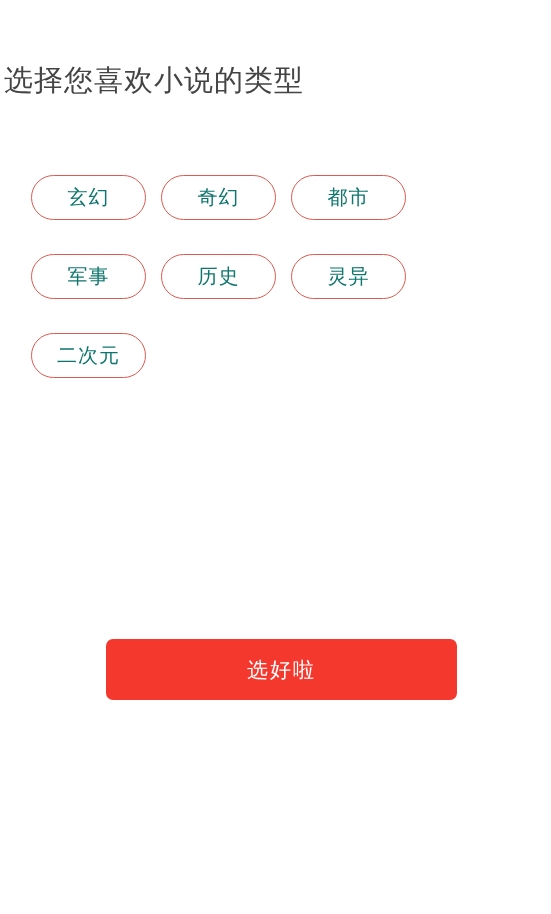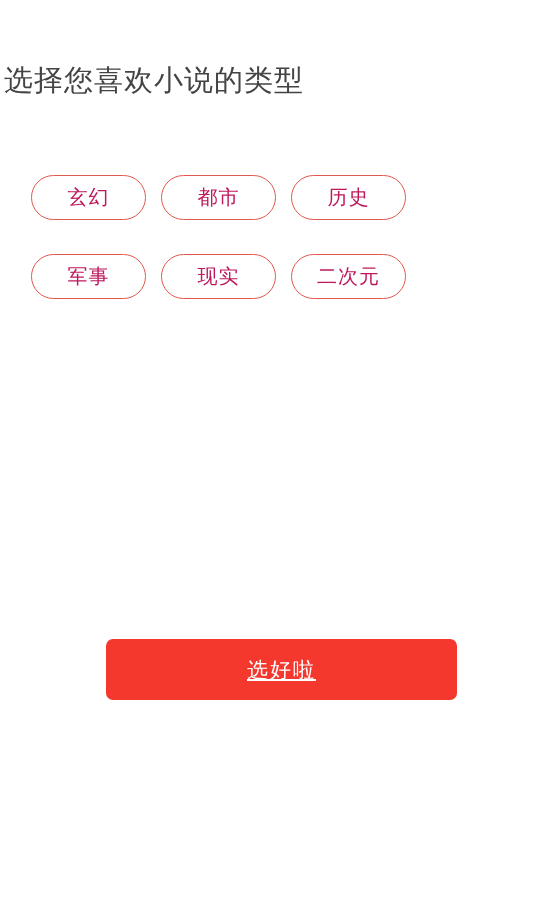--- a/index.html
+++ b/index.html
@@ -49,21 +49,21 @@
     align-content: flex-start;
   }
 
   .tag-pill {
     box-sizing: border-box;
     width: 115px;
     height: 45px;
     border: 1.5px solid #e0594f;
     border-radius: 23px;
     background: #ffffff;
-    color: #be185d;
+    color: #0f766e;
     font-size: 20px;
     line-height: 42px;
     text-align: center;
     letter-spacing: 1px;
     white-space: nowrap;
     cursor: pointer;
     user-select: none;
   }
 
   
@@ -78,34 +78,34 @@
     border-radius: 7px;
     color: #ffffff;
     font-size: 21px;
     line-height: 61px;
     text-align: center;
     letter-spacing: 2px;
     font-family: "Liberation Sans", "DejaVu Sans", sans-serif;
     cursor: pointer;
     padding: 0;
     white-space: nowrap;
-    text-decoration: underline;
   }
 </style>
 </head>
 <body>
 
 <div id="screen">
 
   <h1 class="page-title">选择您喜欢小说的类型</h1>
 
   <div class="tag-grid" id="tag-grid">
       <div class="tag-pill">玄幻</div>
+      <div class="tag-pill">奇幻</div>
       <div class="tag-pill">都市</div>
+      <div class="tag-pill">军事</div>
       <div class="tag-pill">历史</div>
-      <div class="tag-pill">军事</div>
-      <div class="tag-pill">现实</div>
+      <div class="tag-pill">灵异</div>
       <div class="tag-pill">二次元</div>
     </div>
 
   <button class="submit-button">选好啦</button>
 
 </div>
 
 </body></html>

